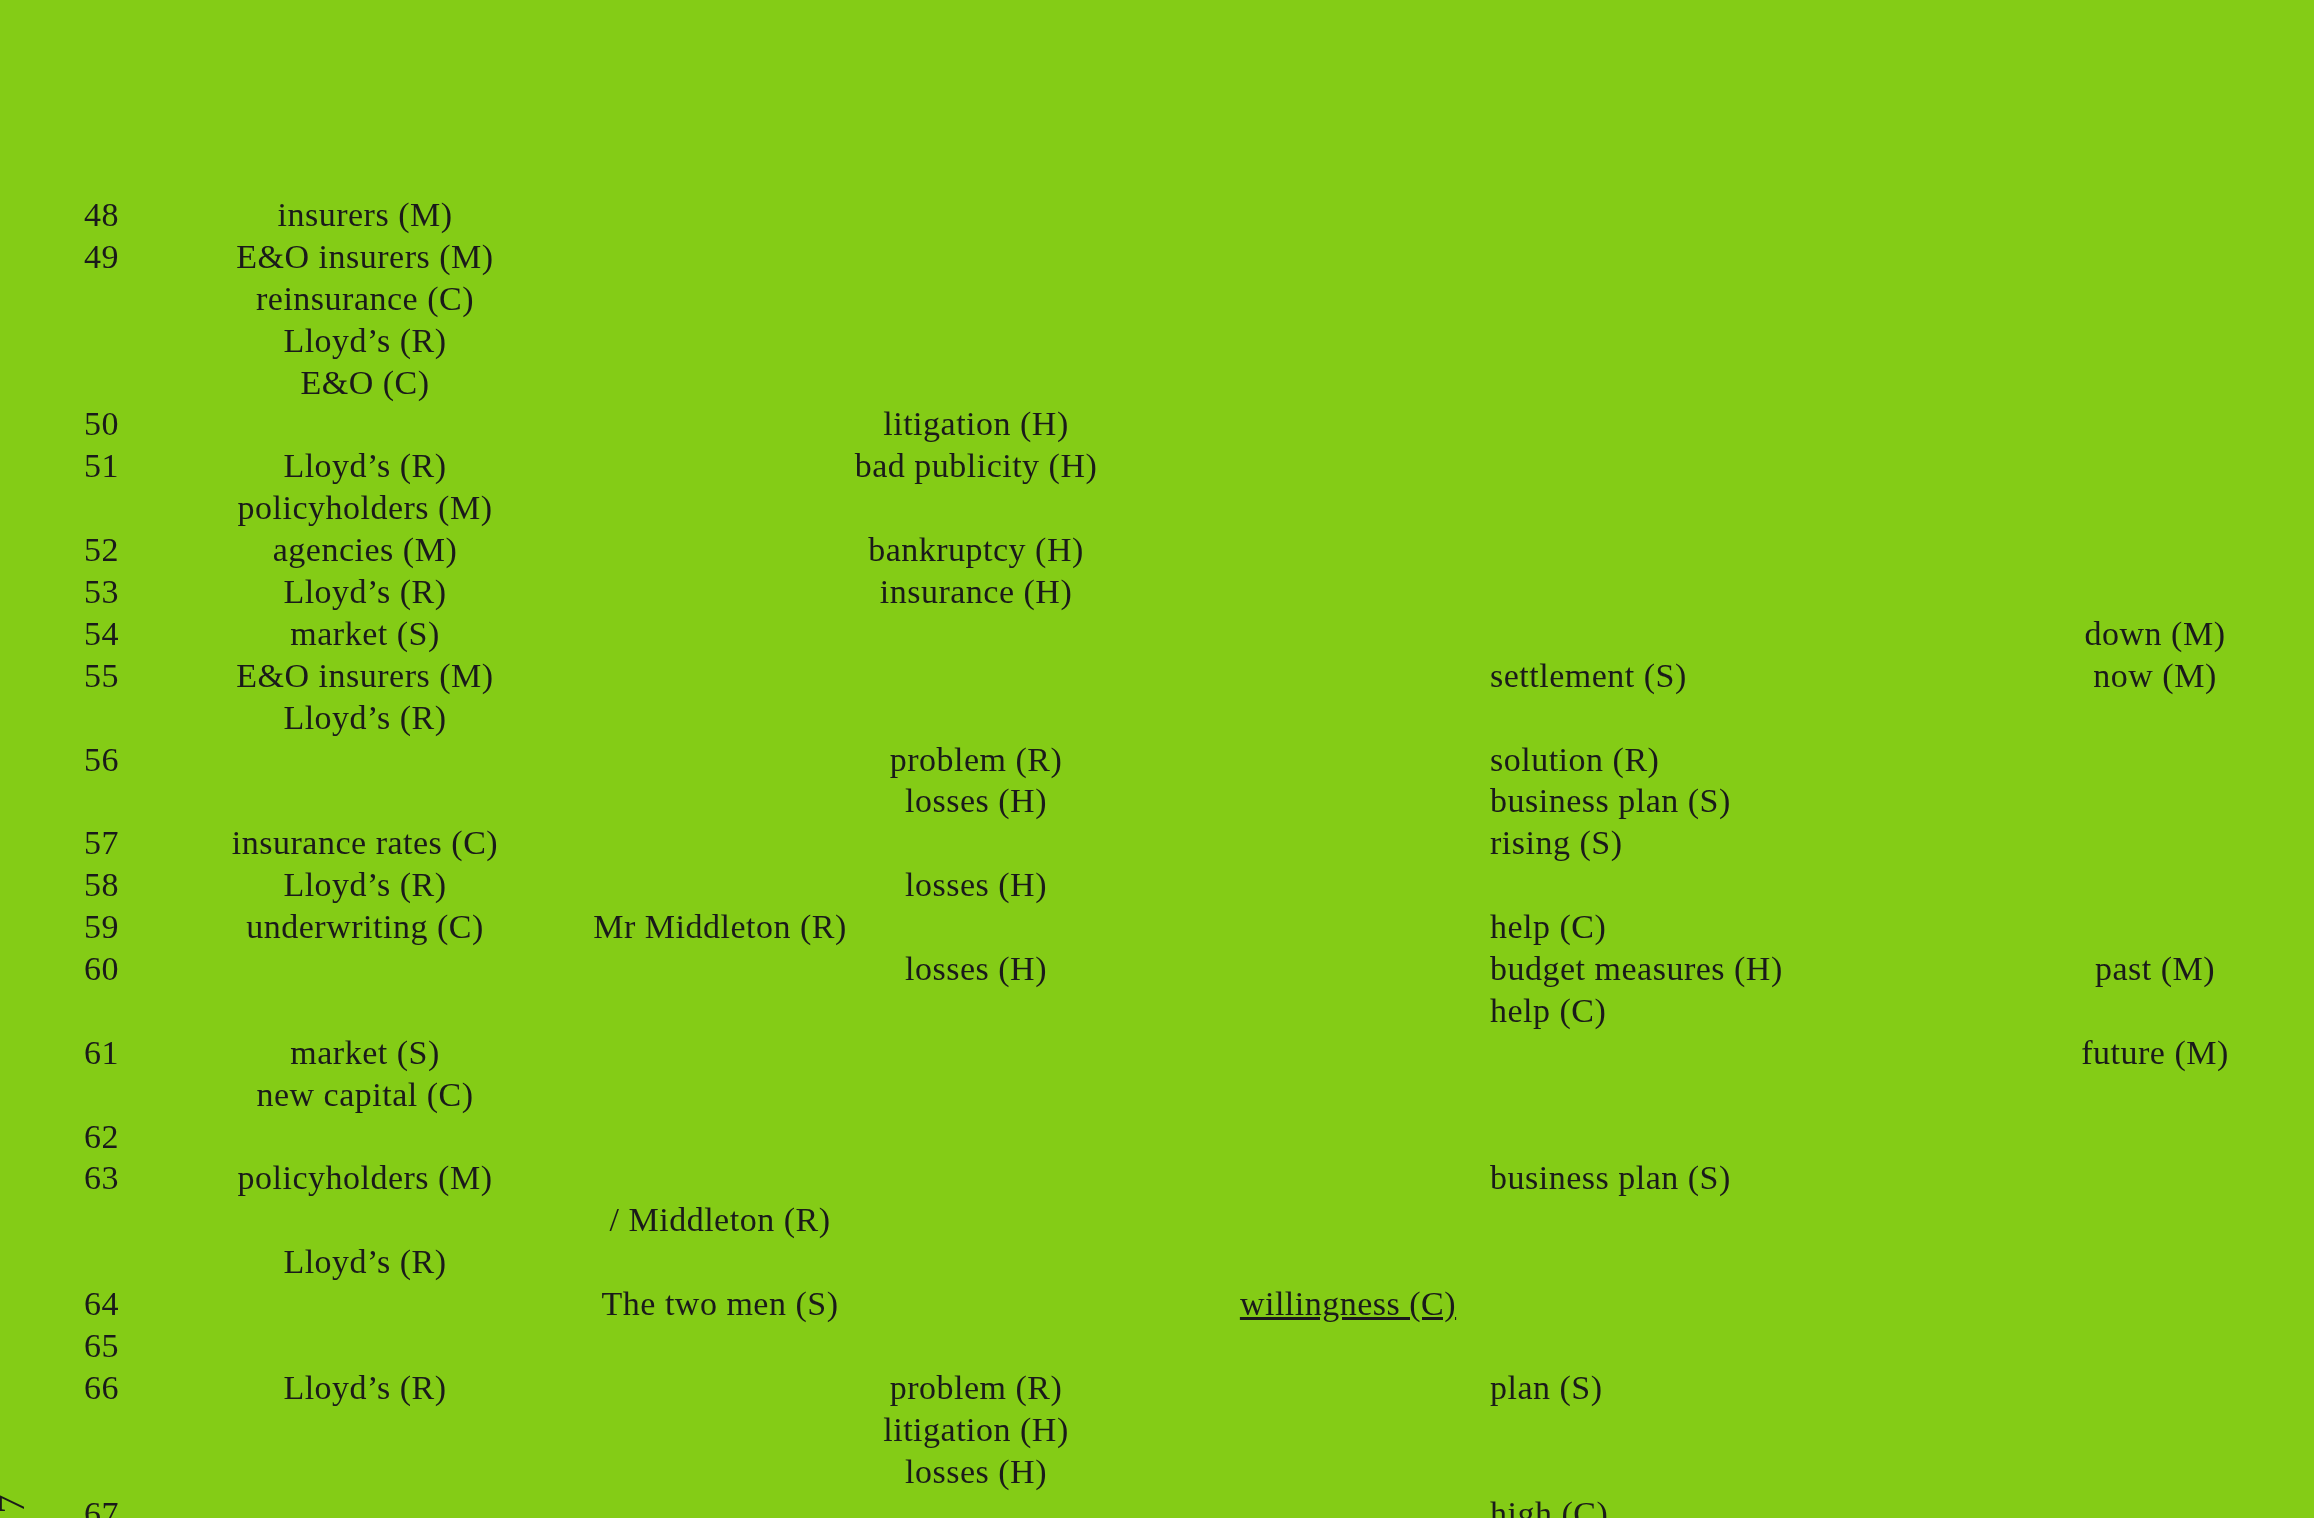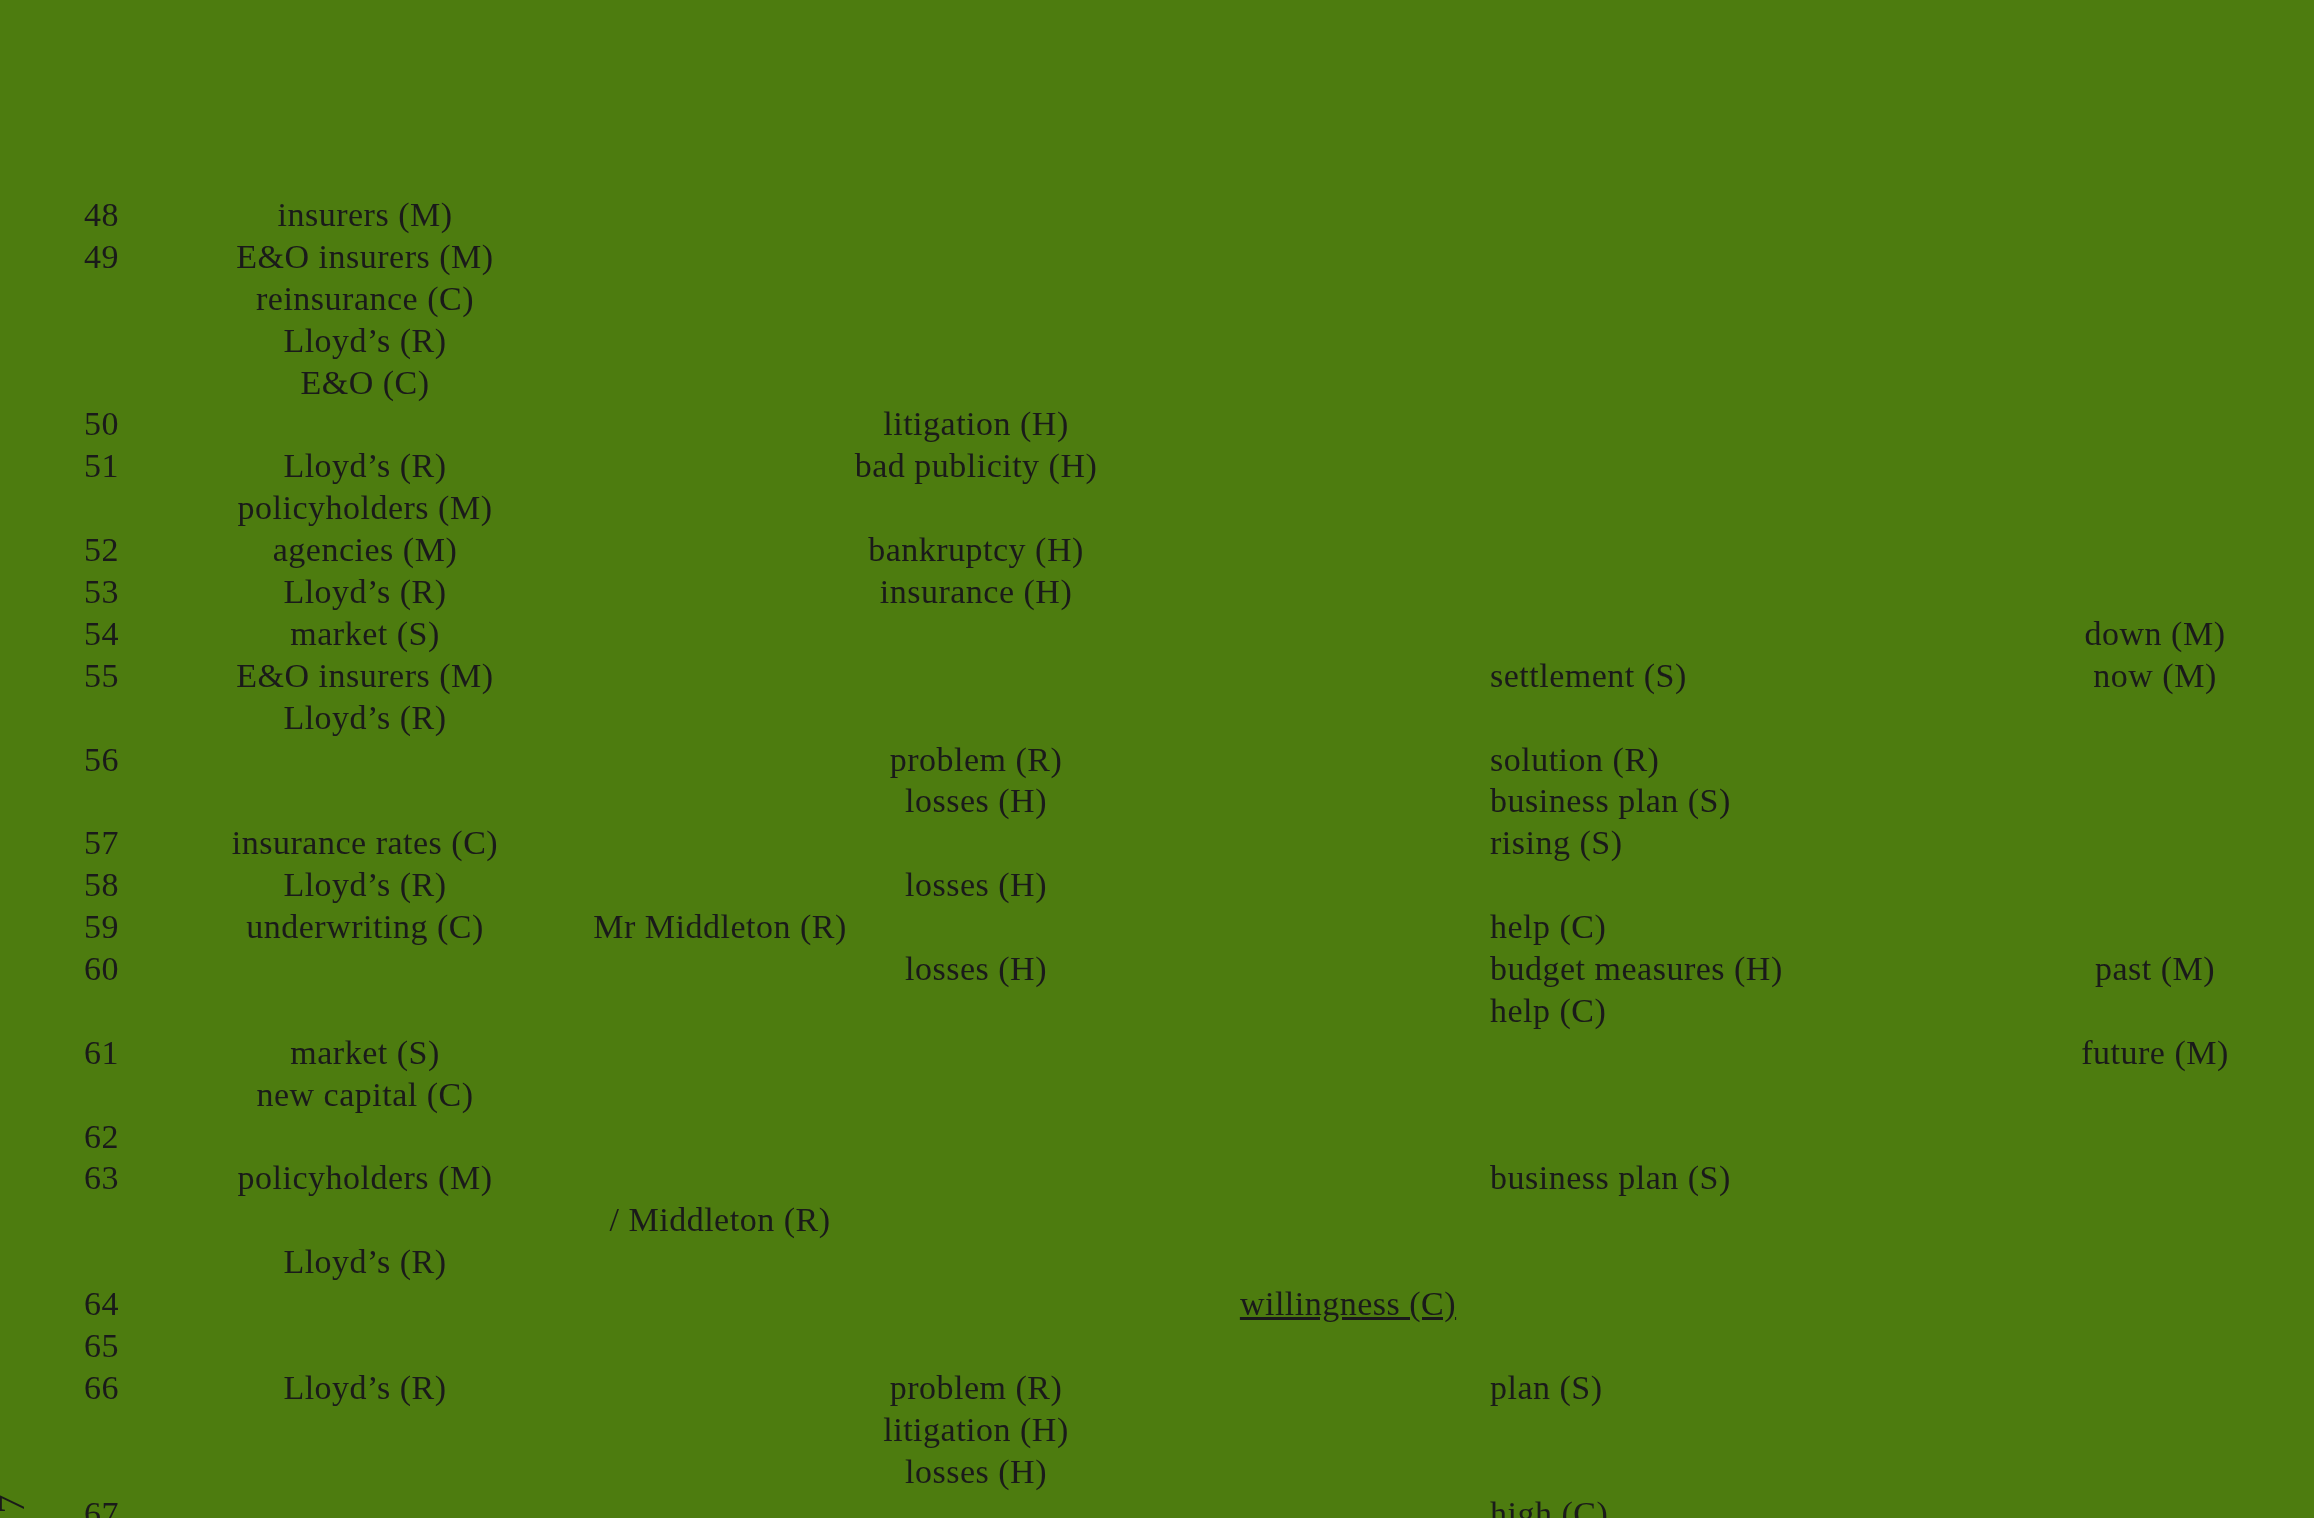--- a/index.html
+++ b/index.html
@@ -4,21 +4,21 @@
 <style>
   html, body {
     margin: 0;
     padding: 0;
     background: #ffffff;
   }
   .page {
     position: relative;
     width: 2314px;
     height: 1518px;
-    background: #4d7c0f;
+    background: #84cc16;
     overflow: hidden;
     font-family: "Liberation Serif", "DejaVu Serif", serif;
     color: #1a1a1a;
   }
   .rows {
     position: absolute;
     top: 194px;
     left: 0;
     width: 2314px;
   }
@@ -167,20 +167,21 @@
         <div class="cell c6">business plan (S)</div>
       </div>
       <div class="row">
         <div class="cell c3">/ Middleton (R)</div>
       </div>
       <div class="row">
         <div class="cell c2">Lloyd’s (R)</div>
       </div>
       <div class="row">
         <div class="cell c1">64</div>
+        <div class="cell c3">The two men (S)</div>
         <div class="cell c5">willingness (C)</div>
       </div>
       <div class="row">
         <div class="cell c1">65</div>
       </div>
       <div class="row">
         <div class="cell c1">66</div>
         <div class="cell c2">Lloyd’s (R)</div>
         <div class="cell c4">problem (R)</div>
         <div class="cell c6">plan (S)</div>

